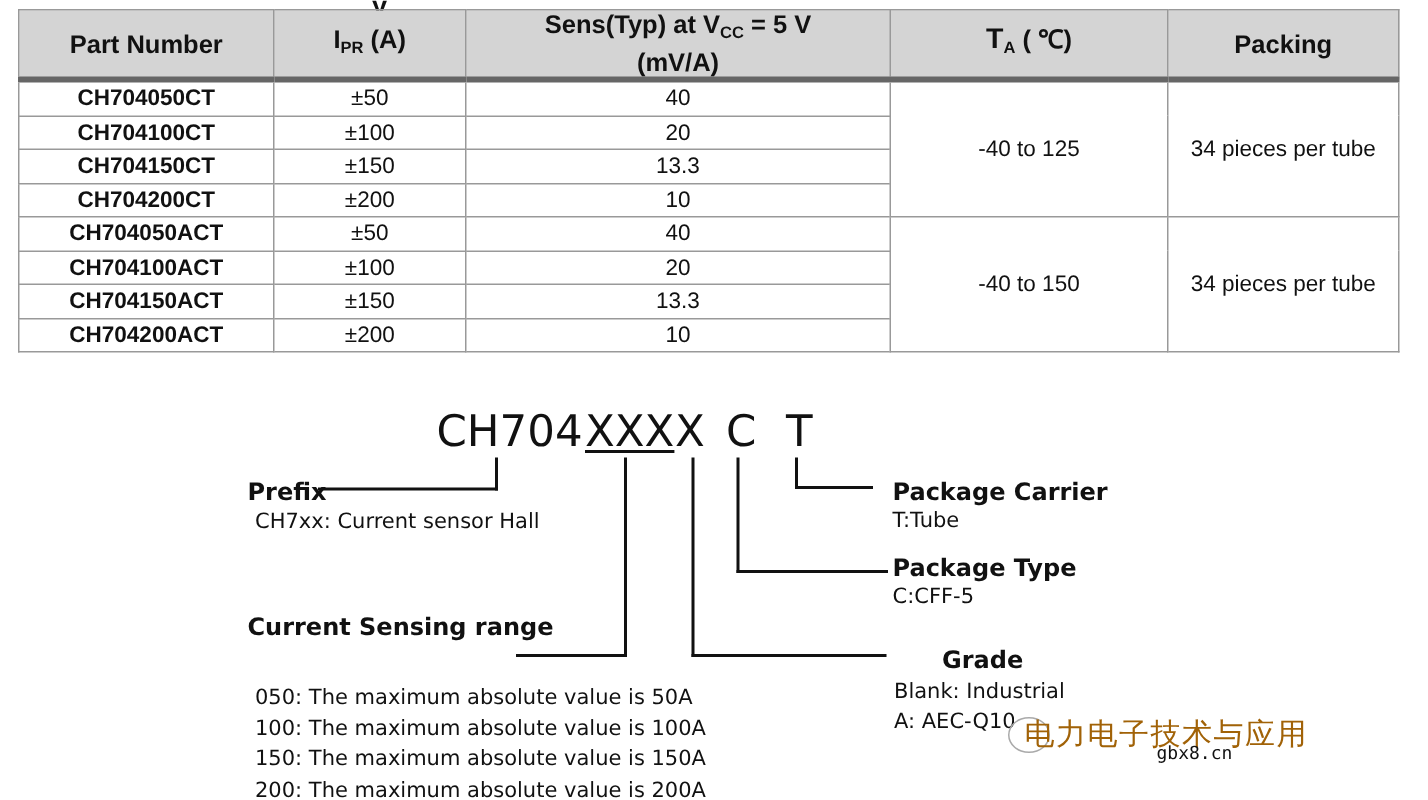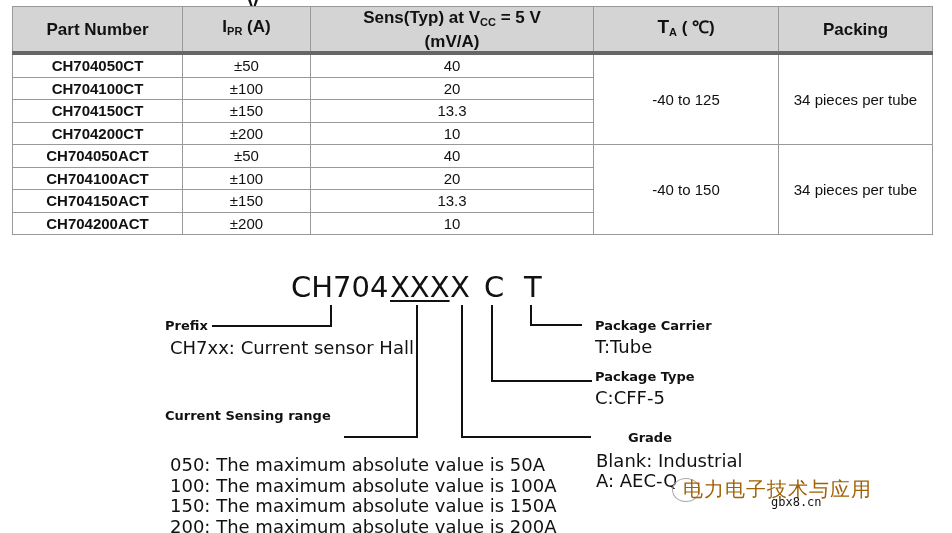--- a/index.html
+++ b/index.html
@@ -6,22 +6,22 @@
     body { width:952px; height:533px; position:relative; overflow:hidden; font-family:"Liberation Sans", sans-serif; color:#111; }
     .cutoff { position:absolute; left:248px; top:-6px; font-weight:bold; font-size:18px; }
     table.spec { position:absolute; left:12px; top:6px; width:920px; border-collapse:collapse; table-layout:fixed; font-size:15px; }
     table.spec th { background:#d4d4d4; font-weight:bold; font-size:17px; text-align:center; border:1px solid #999; border-bottom:4px solid #666; height:44px; padding:0 4px; line-height:19px; }
     table.spec td { border:1px solid #999; text-align:center; height:21.5px; padding:0;margin-left:24px; }
     td.pn { font-weight:bold; }
     td.merged { vertical-align:middle; }
     sub { font-size:11px; vertical-align:-3px; }
     .diag { position:absolute; left:0; top:0; width:757px; height:533px; }
     .code { position:absolute; top:270px; font-family:"DejaVu Sans", sans-serif; font-size:29px; font-weight:normal; letter-spacing:0px; }
-    .lbl { position:absolute; font-family:"DejaVu Sans", sans-serif; font-size:13px; font-weight:bold; }
-    .desc { position:absolute; font-family:"DejaVu Sans", sans-serif; font-size:18px; line-height:20.5px; white-space:pre; }
+    .lbl { position:absolute; font-family:"DejaVu Sans", sans-serif; font-size:16px; font-weight:bold; }
+    .desc { position:absolute; font-family:"DejaVu Sans", sans-serif; font-size:14px; line-height:20.5px; white-space:pre; }
     .ln { position:absolute; background:#111; }
     .wm { position:absolute; left:683px; top:476px; font-size:20px; color:#a16207; font-family:Liberation Serif, serif; letter-spacing:1px; }
     .wm-icon { position:absolute; left:672px; top:478px; width:26px; height:22px; border:1.5px solid #aaa; border-radius:50%; }
     .wm2 { position:absolute; left:771px; top:495px; font-size:12px; font-family:"DejaVu Sans Mono", monospace; color:#111; }
   </style>
 </head>
 <body>
 
 <div class="cutoff">y</div>
 

